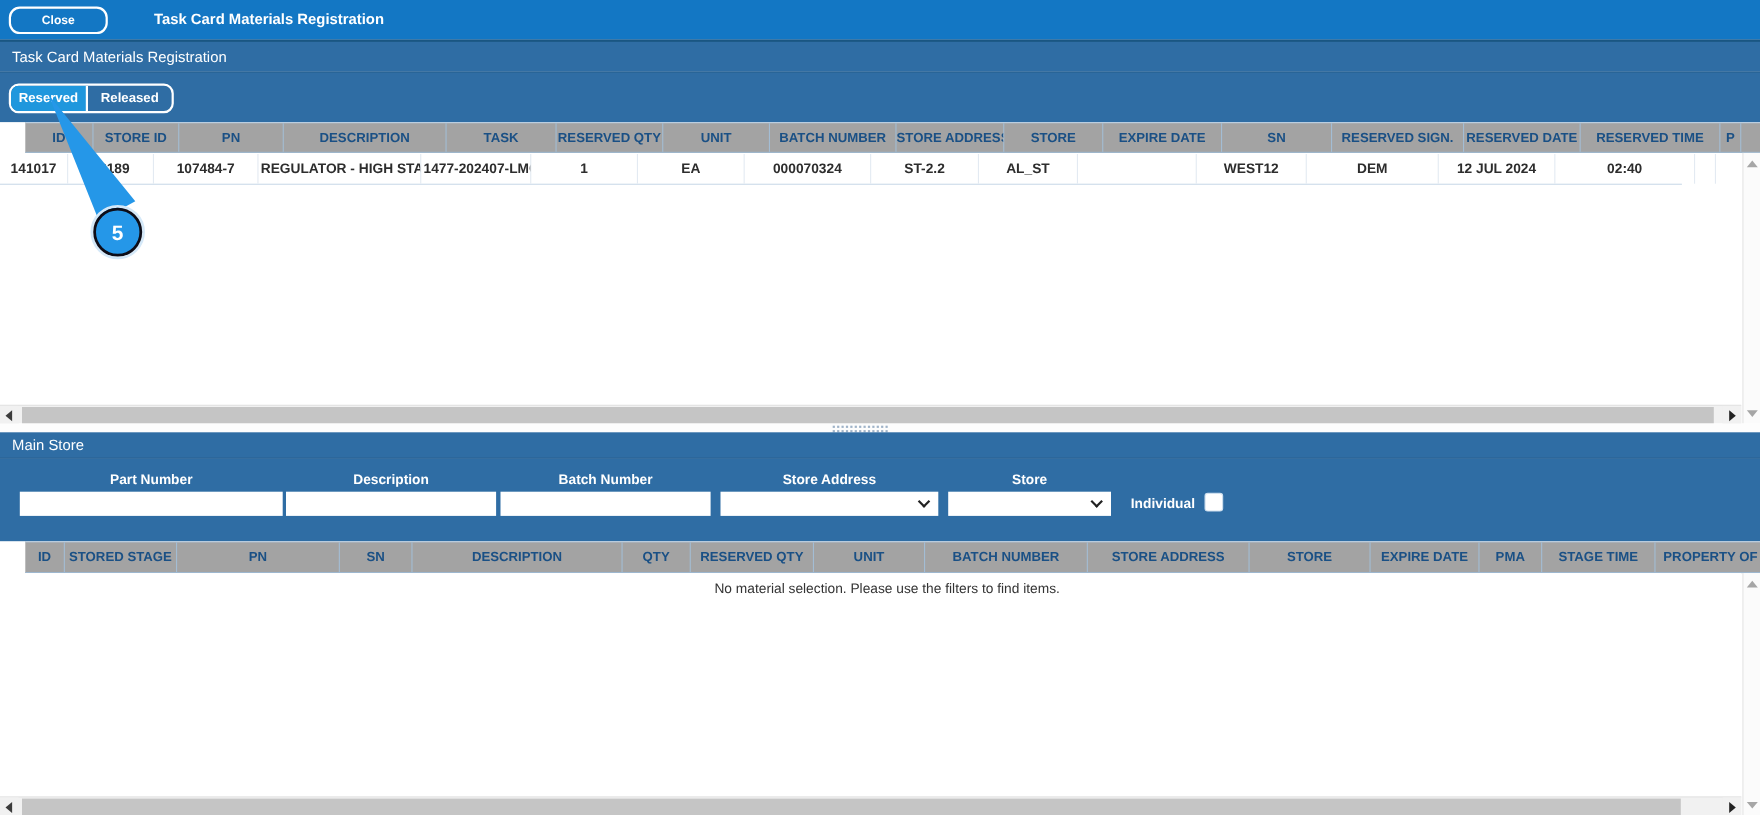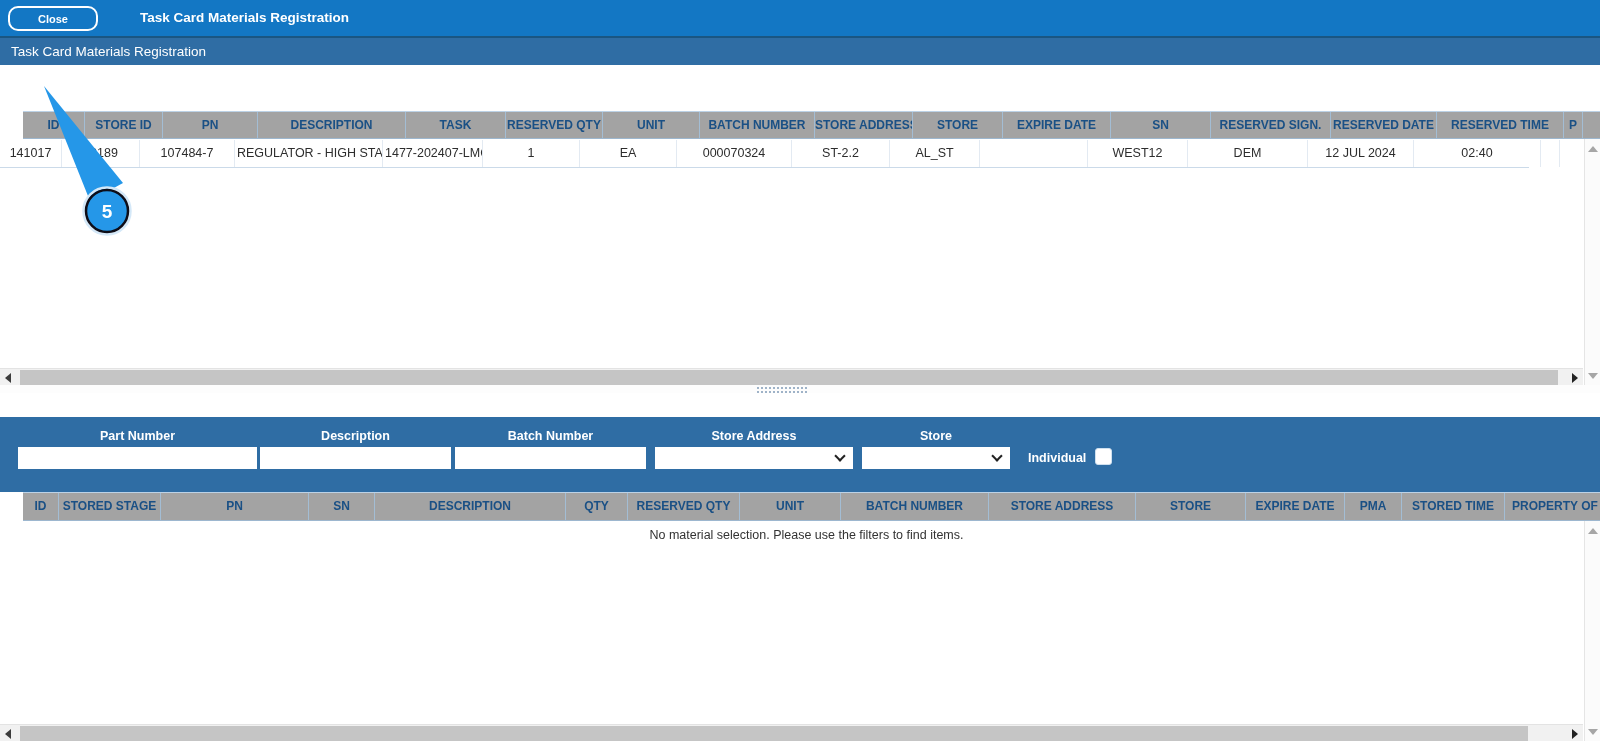--- a/index.html
+++ b/index.html
@@ -33,21 +33,21 @@
     color:#1a5085; font-weight:bold; font-size:12px; border-right:1px solid #a3bdd4; flex:none;
   }
   .ghead .fill { flex:1; border-right:none; }
   .grow { position:absolute; left:0; display:flex; background:#fff; border-bottom:1px solid #cbdae9; cursor:default; }
   .grow .c {
     height:100%; line-height:27px; text-align:center; overflow:hidden; white-space:nowrap;
     color:#2d2d2d; font-size:12.5px; border-right:1px solid #e3eaf2; flex:none;
   }
   .grow .c.left { text-align:left; padding-left:2px; }
   .g1head { top:111px; width:1583px; height:28px; }
-  .g1row  { top:140px; width:1529px; height:28px; }
+  .g1row  { top:140px; width:1529px; height:28px;font-weight:bold; }
   .g2head { top:492px; width:1583px; height:29px; }
   .empty-msg {
     position:absolute; left:0; top:521px; width:1583px; height:24px;
     text-align:center; line-height:28px; color:#333; font-size:12.5px; background:#fff;padding-left:30px;
   }
 
   
   .hscroll { position:absolute; left:0; width:1583px; height:17px; background:#f1f1f1; border-top:1px solid #e3e3e3; }
   .hs1 { top:368px; } .hs2 { top:724px; }
   .sb-btn { position:absolute; top:0; width:17px; height:17px; background:#f1f1f1; cursor:pointer; }
@@ -91,20 +91,26 @@
 
   <div class="titlebar">
     <button class="close-btn">Close</button>
     <span class="win-title">Task Card Materials Registration</span>
   </div>
 
   <div class="panelbar">
     <span>Task Card Materials Registration</span>
   </div>
 
+  <div class="tabarea">
+    <div class="tabgroup">
+      <div class="tab tab-reserved">Reserved</div>
+      <div class="tab tab-released">Released</div>
+    </div>
+  </div>
 
   <div class="ghead g1head">
     <div class="c" style="width:62px">ID</div>
     <div class="c" style="width:78px">STORE ID</div>
     <div class="c" style="width:95px">PN</div>
     <div class="c" style="width:148px">DESCRIPTION</div>
     <div class="c" style="width:100px">TASK</div>
     <div class="c" style="width:97px">RESERVED QTY</div>
     <div class="c" style="width:97px">UNIT</div>
     <div class="c" style="width:115px">BATCH NUMBER</div>
@@ -154,20 +160,23 @@
       </div>
     <div class="vsb down">
         <i class="tri tri-down"></i>
       </div>
   </div>
 
   <div class="splitter">
     <div class="grip"></div>
   </div>
 
+  <div class="mainbar">
+    <span>Main Store</span>
+  </div>
 
   <div class="filterarea">
     <div class="flabel" style="left:18px;width:239px">Part Number</div>
     <div class="flabel" style="left:260px;width:191px">Description</div>
     <div class="flabel" style="left:455px;width:191px">Batch Number</div>
     <div class="flabel" style="left:655px;width:198px">Store Address</div>
     <div class="flabel" style="left:862px;width:148px">Store</div>
 
     <input class="fin" style="left: 18px; width: 239px;" value="">
     <input class="fin" style="left: 260px; width: 191px;" value="">
@@ -193,21 +202,21 @@
     <div class="c" style="width:66px">SN</div>
     <div class="c" style="width:191px">DESCRIPTION</div>
     <div class="c" style="width:62px">QTY</div>
     <div class="c" style="width:112px">RESERVED QTY</div>
     <div class="c" style="width:101px">UNIT</div>
     <div class="c" style="width:148px">BATCH NUMBER</div>
     <div class="c" style="width:147px">STORE ADDRESS</div>
     <div class="c" style="width:110px">STORE</div>
     <div class="c" style="width:99px">EXPIRE DATE</div>
     <div class="c" style="width:57px">PMA</div>
-    <div class="c" style="width:103px">STORED TIME</div>
+    <div class="c" style="width:103px">STAGE TIME</div>
     <div class="c" style="width:101px">PROPERTY OF</div>
     <div class="c fill"></div>
   </div>
 
   <div class="empty-msg">No material selection. Please use the filters to find items.</div>
 
   <div class="hscroll hs2">
     <div class="sb-btn left">
         <i class="tri tri-left"></i>
       </div>

